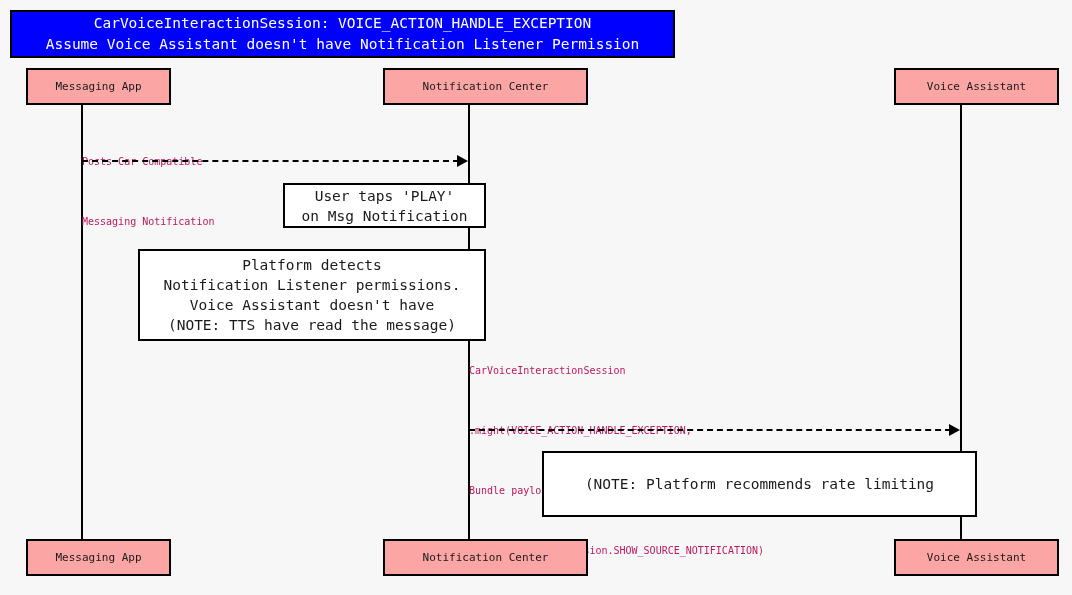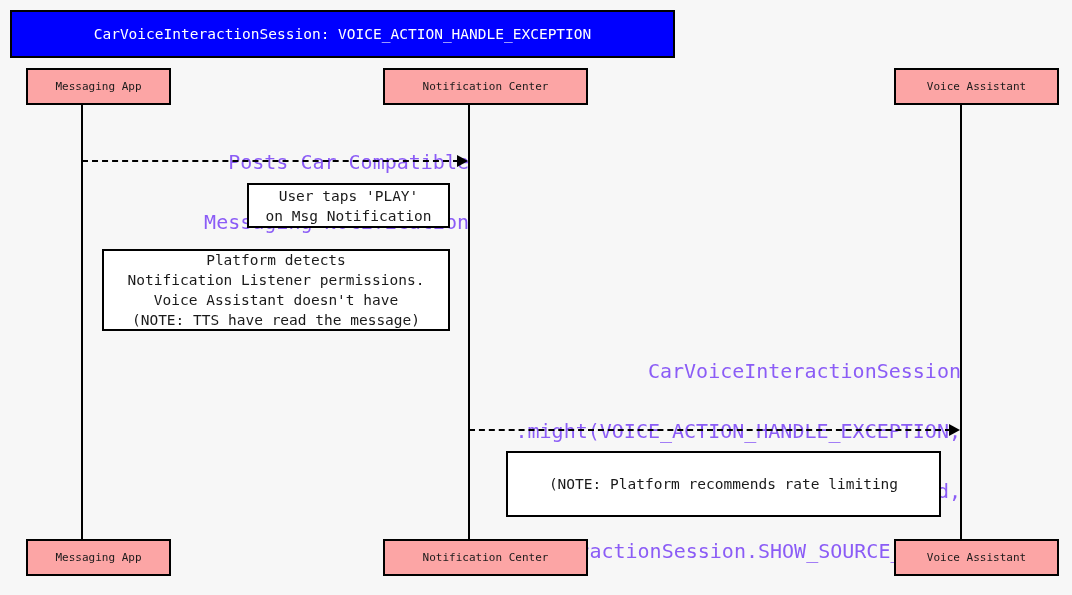--- a/index.html
+++ b/index.html
@@ -72,53 +72,55 @@
     position: absolute;
     width: 0;
     height: 0;
     border-top: 6px solid transparent;
     border-bottom: 6px solid transparent;
     border-left: 11px solid #000000;
     z-index: 2;
   }
   .msg-label {
     position: absolute;
-    text-align: right;
-    font-size: 20px;
+    text-align: left;
+    font-size: 10px;
     line-height: 20px;
-    color: #8b5cf6;
+    color: #be185d;
     white-space: pre;
     z-index: 2;
   }
 
   
   .note {
     position: absolute;
     background: #ffffff;
     border: 2px solid #000000;
     box-sizing: border-box;
     display: flex;
     flex-direction: column;
     align-items: center;
     justify-content: center;
     text-align: left;
     font-size: 14.5px;
     line-height: 20px;
     color: #1a1a1a;
     white-space: pre;
     z-index: 4;
+    margin-left: 36px;
   }
 </style>
 </head>
 <body>
 
 <div id="canvas">
 
   <div class="title-banner">
     <span>CarVoiceInteractionSession: VOICE_ACTION_HANDLE_EXCEPTION</span>
+    <span>Assume Voice Assistant doesn't have Notification Listener Permission</span>
   </div>
 
   <div class="lifeline" style="left:81px; top:104px; height:435px;"></div>
   <div class="lifeline" style="left:468px; top:104px; height:435px;"></div>
   <div class="lifeline" style="left:960px; top:104px; height:435px;"></div>
 
   <div class="participant" style="left:10px; top:68px; width:145px;">
     <span>Messaging App</span>
   </div>
   <div class="participant" style="left:367px; top:68px; width:205px;">
@@ -133,21 +135,21 @@
     <div>Messaging Notification</div>
   </div>
   <div class="msg-line" style="left:82px; top:160px; width:377px;"></div>
   <div class="msg-arrow" style="left:457px; top:155px;"></div>
 
   <div class="note" style="left:247px; top:183px; width:203px; height:45px;">
     <div>User taps 'PLAY'</div>
     <div>on Msg Notification</div>
   </div>
 
-  <div class="note" style="left:102px; top:249px; width:348px; height:82px;">
+  <div class="note" style="left:102px; top:249px; width:348px; height:92px;">
     <div>Platform detects</div>
     <div>Notification Listener permissions.</div>
     <div>Voice Assistant doesn't have</div>
     <div>(NOTE: TTS have read the message)</div>
   </div>
 
   <div class="msg-label" style="left:469px; top:321px; width:492px;">
     <div>CarVoiceInteractionSession</div>
     <div>.might(VOICE_ACTION_HANDLE_EXCEPTION,</div>
     <div>Bundle payload,</div>

